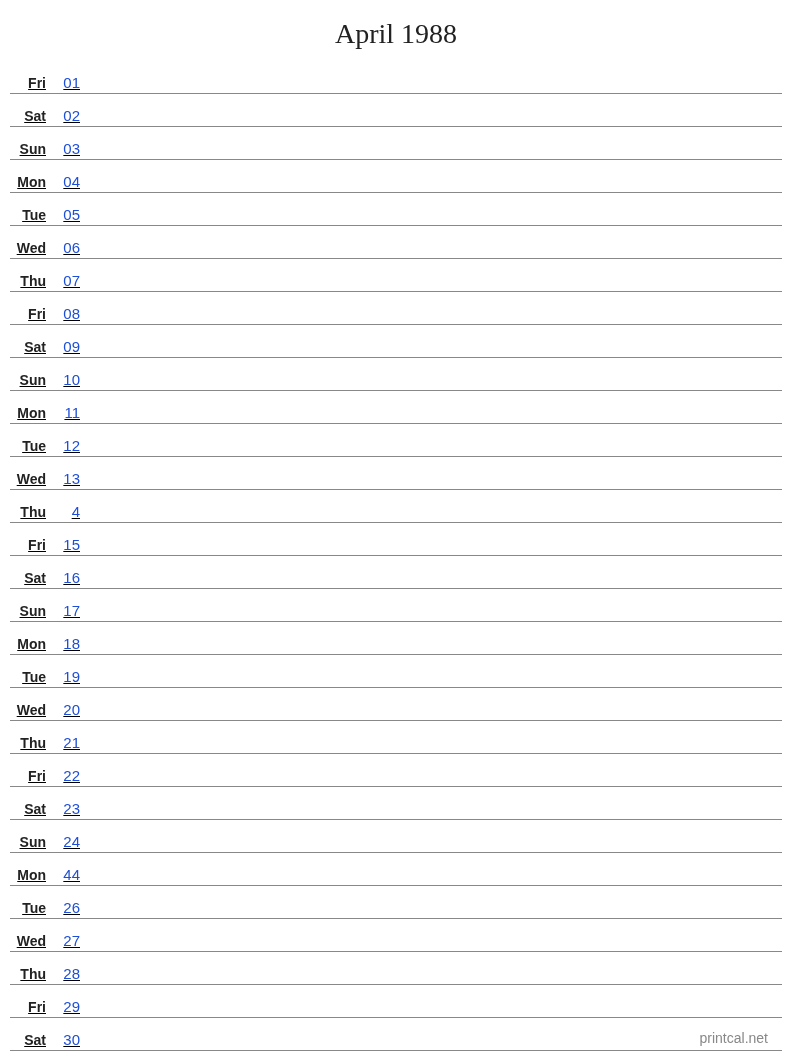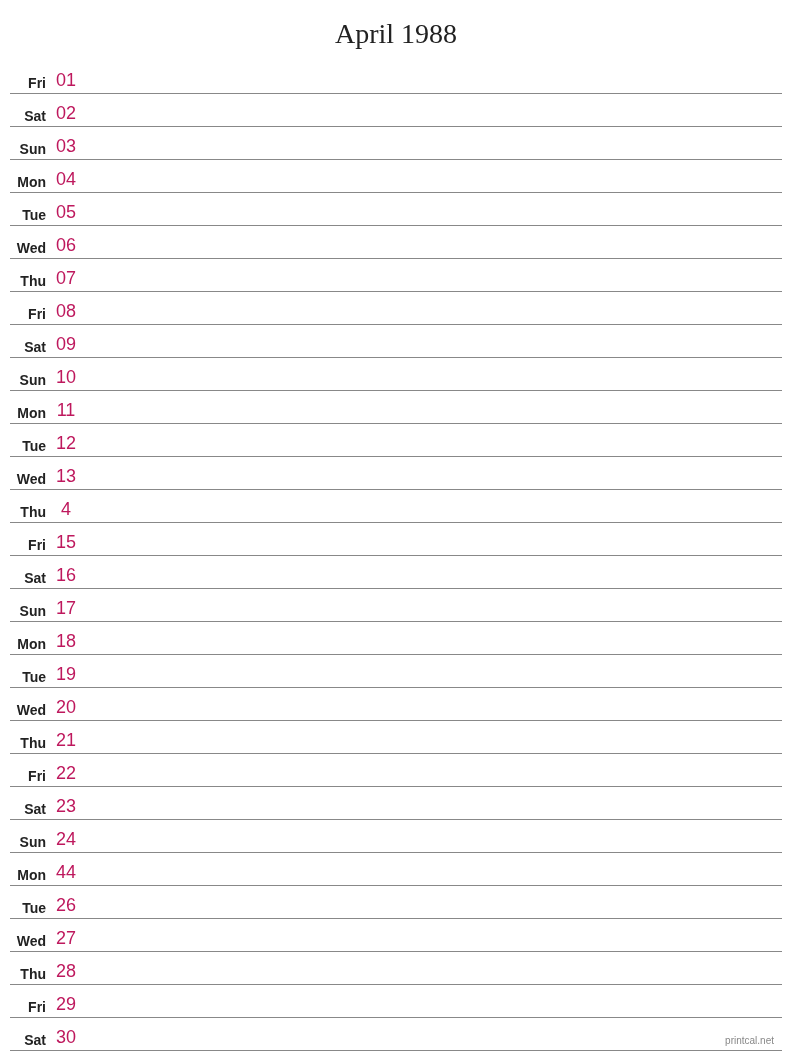--- a/index.html
+++ b/index.html
@@ -21,20 +21,21 @@
       font-size: 28px;
       font-weight: normal;
       padding: 18px 0 12px 0;
       color: #222;
       font-family: Liberation Serif, serif;
     }
 
     .calendar-rows {
       width: 100%;
       padding: 0 10px;
+      text-decoration: underline;
     }
 
     .day-row {
       display: flex;
       align-items: flex-end;
       padding: 0 0 2px 0;
       height: 32px;
       border-bottom: 1px solid #888;
       margin-bottom: 1px;
     }
@@ -44,37 +45,37 @@
       font-size: 14px;
       font-weight: bold;
       color: #222;
       text-align: right;
       padding-right: 6px;
       flex-shrink: 0;
     }
 
     .day-number {
       width: 28px;
-      font-size: 18px;
-      color: #be185d;
+      font-size: 15px;
+      color: #1d4ed8;
       flex-shrink: 0;
-      text-align: center;
+      text-align: right;
     }
 
     .day-line {
       flex: 1;
       height: 1px;
       
     }
 
     .footer {
       position: absolute;
       bottom: 10px;
-      right: 18px;
-      font-size: 10px;
+      right: 24px;
+      font-size: 14px;
       color: #888;
       text-align: right;
     }
   </style>
 </head>
 <body>
 
 <h1 class="page-title">April 1988</h1>
 
 <div class="calendar-rows" id="calendar-rows">

